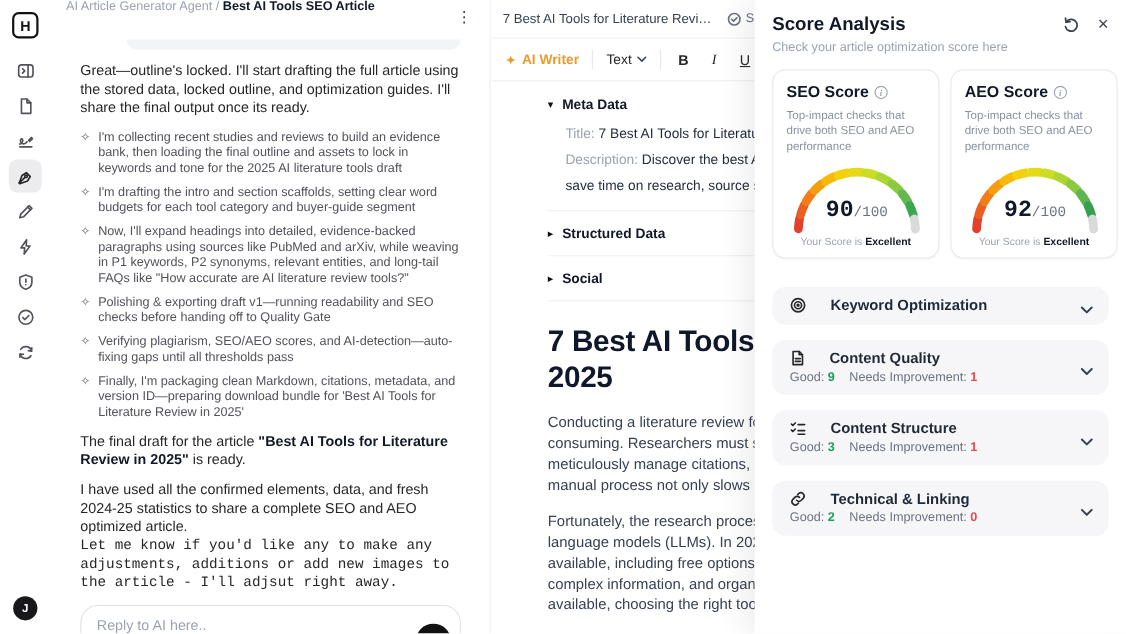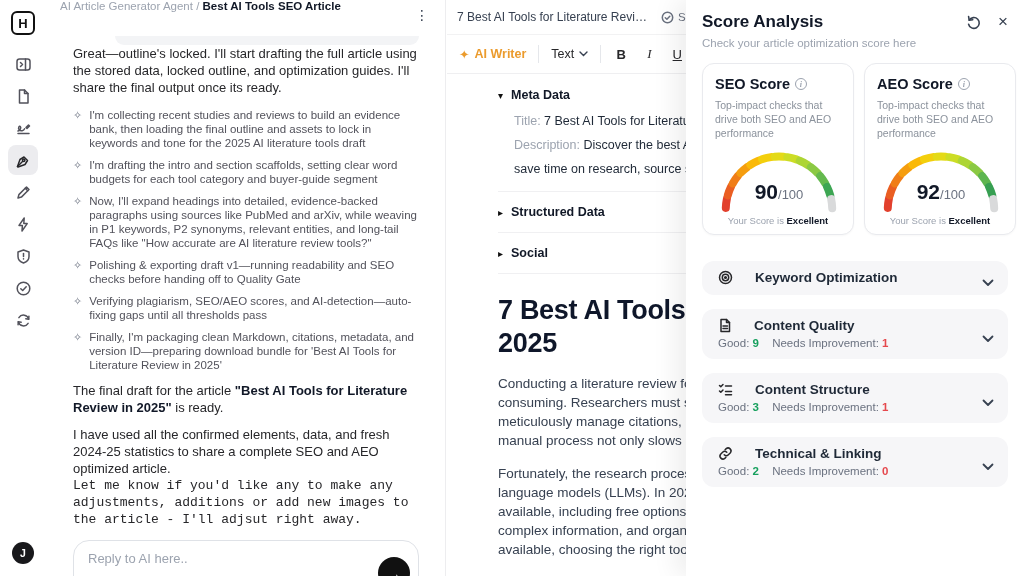--- a/index.html
+++ b/index.html
@@ -26,21 +26,21 @@
     border-right:1px solid #ededef; }
   .chat-header { position:relative; height:34px; display:flex; align-items:flex-start;
     padding:0 14px; background:#fff; z-index:3; }
   .crumb { font-size:11.5px; white-space:nowrap; }
   .crumb .dim { color:#9ca3af; }
   .crumb .cur { color:#111827; font-weight:bold; }
   .kebab { position:absolute; right:14px; top:7px; font-size:14px; color:#374151; width:18px;
     text-align:center; cursor:pointer; }
   .chat-body { position:relative; height:542px; overflow:hidden; padding:2px 26px 0 27px; }
   .stub-bubble { height:9px; margin-left:42px; background:#f3f4f6; border-radius:0 0 12px 12px; }
-  .intro { font-size:13px; line-height:17px; color:#27272a; }
+  .intro { margin-top:10px; font-size:13px; line-height:17px; color:#27272a; }
   .steps { margin-top:12px; }
   .step { display:flex; gap:7px; margin-bottom:8px; }
   .sparkle { color:#6b7280; font-size:11px; line-height:14px; flex:0 0 auto; }
   .step-text { font-size:11.5px; line-height:14px; color:#52525b; }
   .final { margin-top:10px; font-size:13px; line-height:17px; color:#27272a; }
   .final b { color:#111827; }
   .final.tight { margin-top:0;font-family:Liberation Mono, monospace; }
   .reply-box { position:relative; margin-top:12px; height:58px; border:1px solid #dfe2e7;
     border-radius:16px; background:#fff; }
   .reply-input { position:absolute; left:2px; top:2px; width:80%; height:30px; border:0; outline:0;
@@ -95,21 +95,21 @@
   .undo svg { stroke:#374151; fill:none; stroke-width:1.6; stroke-linecap:round; stroke-linejoin:round; }
   .close-x { font-size:17px; color:#374151; line-height:16px; }
   .score-cards { display:flex; gap:10px; margin-top:14px; }
   .score-card { width:152px; height:172px; background:#fff; border:1px solid #e9eaee;
     border-radius:12px; padding:12px 12px 8px; box-shadow:0 1px 2px rgba(0,0,0,0.03); }
   .sc-title { font-size:14.5px; font-weight:bold; color:#111827; display:flex; align-items:center; gap:5px; }
   .info-i { width:12px; height:12px; border:1px solid #9ca3af; border-radius:50%; color:#9ca3af;
     font-size:8px; display:inline-flex; align-items:center; justify-content:center;
     font-family:"Liberation Serif","DejaVu Serif",serif; font-style:italic; }
   .sc-desc { font-size:10.5px; line-height:14px; color:#8b929c; margin-top:6px; }
-  .gauge-wrap { position:relative; width:128px; margin:8px auto 0; }
+  .gauge-wrap { position:relative; width:128px; margin:8px auto 0;font-family:Liberation Mono, monospace; }
   .gauge-wrap svg { display:block; width:128px; height:66px; }
   .g-score { position:absolute; left:0; right:0; top:32px; text-align:center; white-space:nowrap; }
   .g-score .num { font-size:21px; font-weight:800; color:#111827; }
   .g-score .max { font-size:13px; color:#6b7280; }
   .g-verdict { margin-top:1px; text-align:center; font-size:9.5px; color:#9ca3af; white-space:nowrap; }
   .g-verdict b { color:#111827; }
   .cat-list { margin-top:26px; }
   .cat-card { position:relative; background:#f6f6f8; border-radius:12px; padding:9px 16px 10px;
     margin-bottom:14px; cursor:pointer; }
   .cat-title { display:flex; align-items:center; gap:22px; font-size:13.5px; font-weight:bold; color:#1f2937; }

